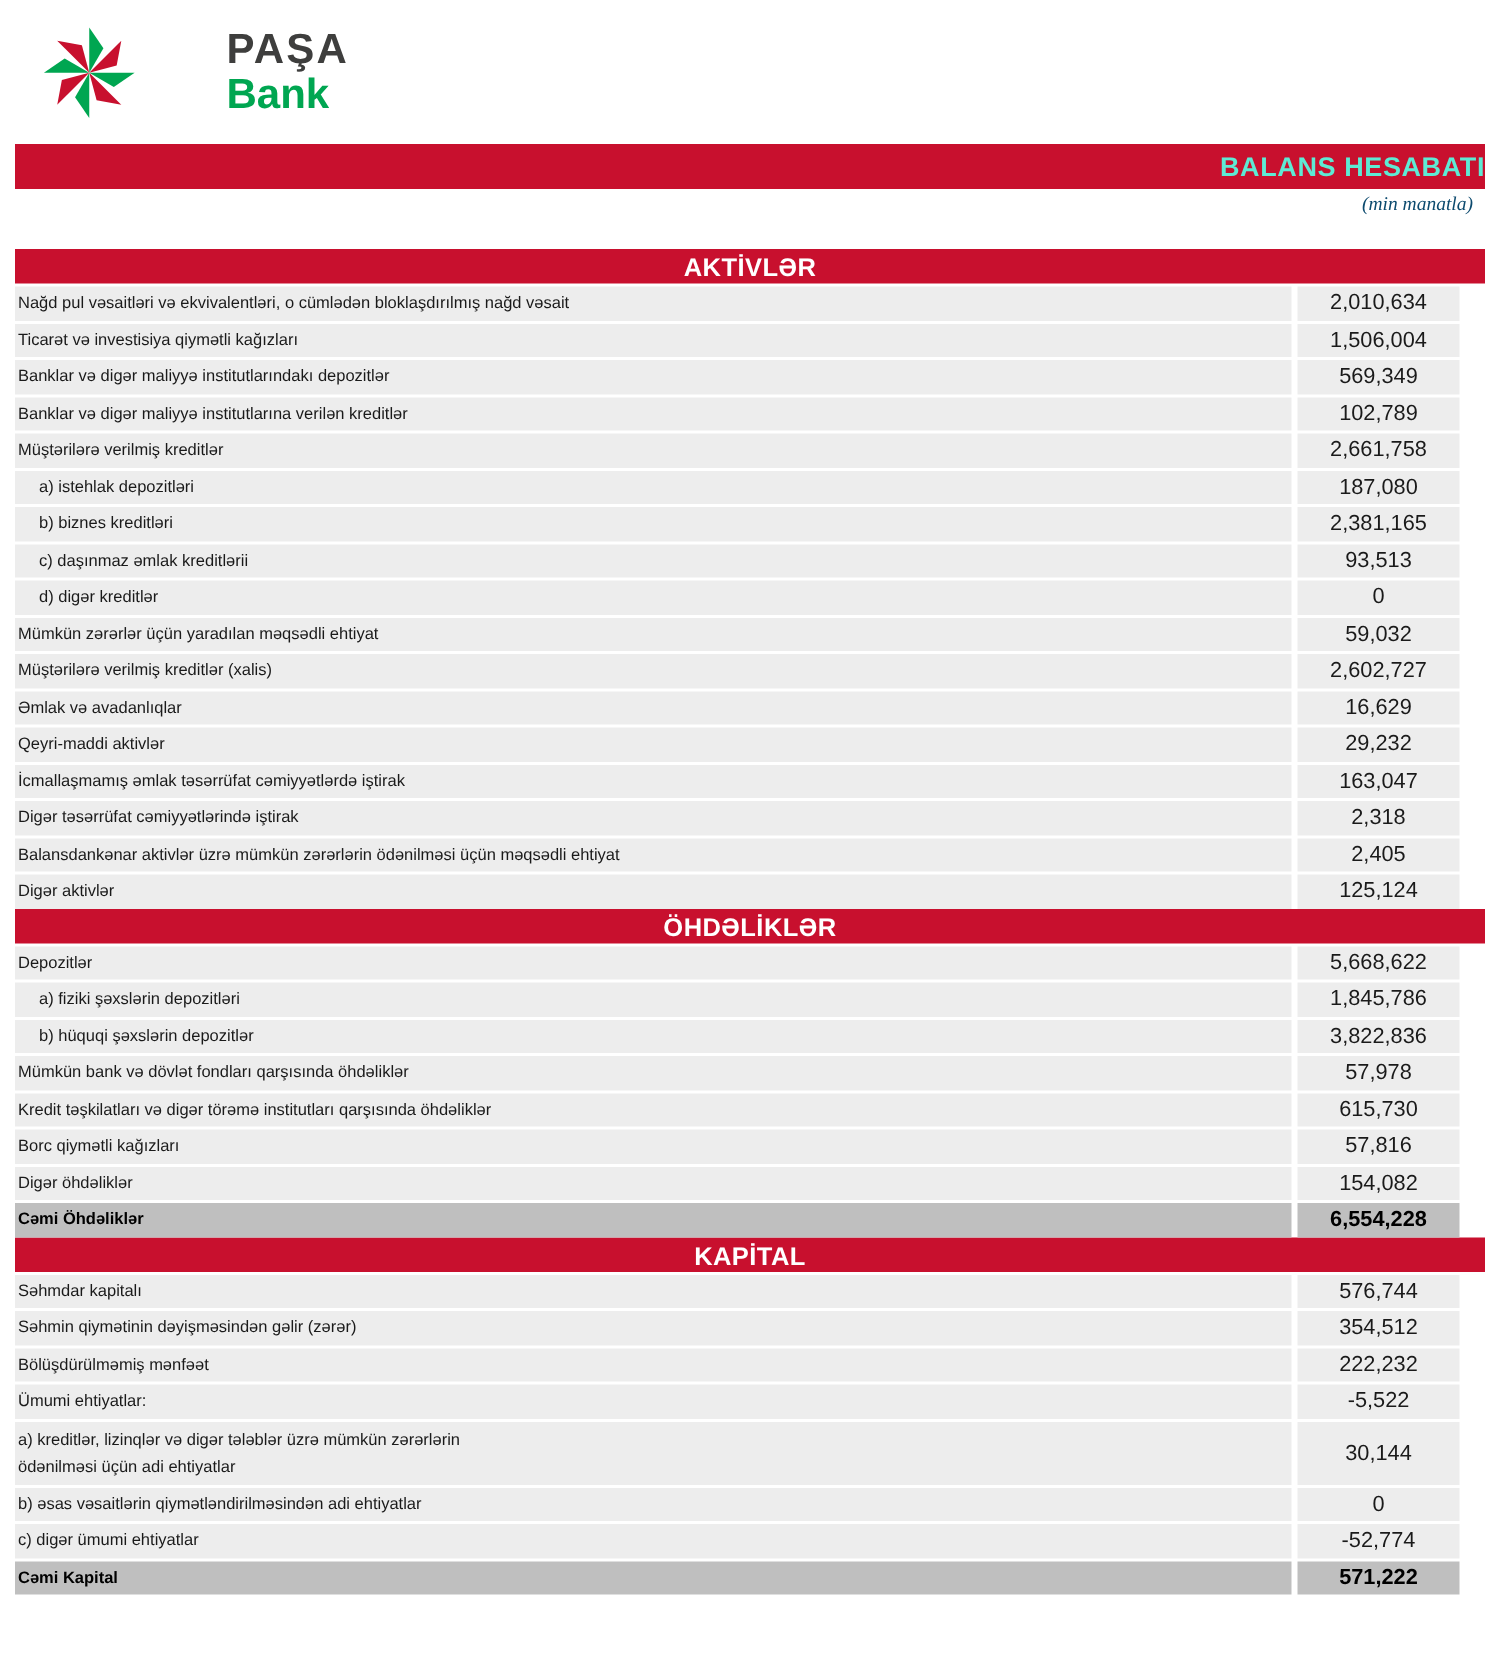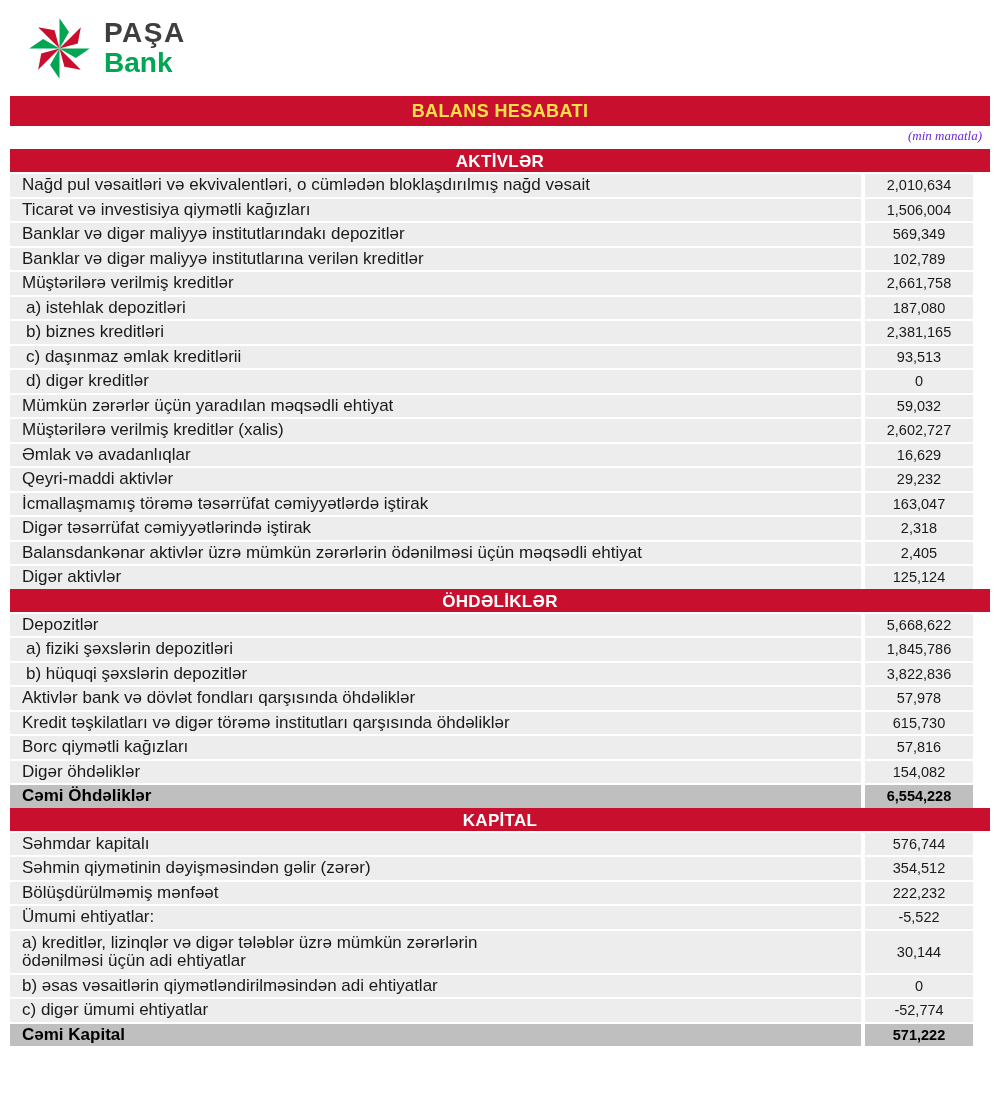--- a/index.html
+++ b/index.html
@@ -16,47 +16,47 @@
     min-height:1102px;
     background:#ffffff;
     font-family:"Liberation Sans", sans-serif;
     color:var(--dark-text);
   }
   .page{padding:0 10px;}
 
   
   .brand{display:flex;align-items:center;gap:13px;height:96px;padding-left:18px;}
   .logo{width:63px;height:63px;flex:0 0 auto;}
-  .brand-text{display:flex;flex-direction:column;justify-content:center;}
+  .brand-text{display:flex;flex-direction:column;justify-content:center;margin-left:47px;}
   .word1{font-size:28px;font-weight:bold;color:var(--brand-dark);letter-spacing:1.5px;line-height:1;}
   .word2{font-size:28px;font-weight:bold;color:var(--green);line-height:1;margin-top:2px;}
 
   
   .title-bar{
-    background:var(--red);color:#fde047;font-weight:bold;font-size:18px;
-    text-align:center;height:30px;line-height:30px;letter-spacing:.4px;
+    background:var(--red);color:#5eead4;font-weight:bold;font-size:18px;
+    text-align:right;height:30px;line-height:30px;letter-spacing:.4px;
   }
   .unit-note{
     font-family:"Liberation Serif", serif;font-style:italic;font-size:13px;
-    text-align:right;padding:2px 8px 3px 0;height:18px;color:#6d28d9;
+    text-align:right;padding:2px 8px 20px 0;height:18px;color:#0c4a6e;
   }
 
   
   .section + .section{}
   .section-header{
     background:var(--red);color:#fff;font-weight:bold;font-size:17px;
     text-align:center;height:23px;line-height:25px;letter-spacing:.3px;
   }
 
   
   .row{display:flex;gap:4px;margin-top:2px;padding-right:17px;}
   .cell{background:var(--row-bg);}
   .label{
     flex:1;display:flex;align-items:center;min-height:20.5px;
-    padding:1px 12px;font-size:17px;
+    padding:1px 2px;font-size:11px;
   }
   .label.indent{padding-left:16px;}
   .value{
     width:108px;flex:0 0 auto;display:flex;align-items:center;justify-content:center;
     font-size:14.5px;
   }
   .row.total .cell{background:var(--total-bg);font-weight:bold;color:#000;}
   .row.multiline .label{white-space:pre-line;line-height:18px;padding-top:3px;padding-bottom:3px;}
 </style>
 </head>
@@ -136,21 +136,21 @@
         </div>
         <div class="row">
           <div class="cell label">Əmlak və avadanlıqlar</div>
           <div class="cell value">16,629</div>
         </div>
         <div class="row">
           <div class="cell label">Qeyri-maddi aktivlər</div>
           <div class="cell value">29,232</div>
         </div>
         <div class="row">
-          <div class="cell label">İcmallaşmamış törəmə təsərrüfat cəmiyyətlərdə iştirak</div>
+          <div class="cell label">İcmallaşmamış əmlak təsərrüfat cəmiyyətlərdə iştirak</div>
           <div class="cell value">163,047</div>
         </div>
         <div class="row">
           <div class="cell label">Digər təsərrüfat cəmiyyətlərində iştirak</div>
           <div class="cell value">2,318</div>
         </div>
         <div class="row">
           <div class="cell label">Balansdankənar aktivlər üzrə mümkün zərərlərin ödənilməsi üçün məqsədli ehtiyat</div>
           <div class="cell value">2,405</div>
         </div>
@@ -167,21 +167,21 @@
         </div>
         <div class="row">
           <div class="cell label indent">a) fiziki şəxslərin depozitləri</div>
           <div class="cell value">1,845,786</div>
         </div>
         <div class="row">
           <div class="cell label indent">b) hüquqi şəxslərin depozitlər</div>
           <div class="cell value">3,822,836</div>
         </div>
         <div class="row">
-          <div class="cell label">Aktivlər bank və dövlət fondları qarşısında öhdəliklər</div>
+          <div class="cell label">Mümkün bank və dövlət fondları qarşısında öhdəliklər</div>
           <div class="cell value">57,978</div>
         </div>
         <div class="row">
           <div class="cell label">Kredit təşkilatları və digər törəmə institutları qarşısında öhdəliklər</div>
           <div class="cell value">615,730</div>
         </div>
         <div class="row">
           <div class="cell label">Borc qiymətli kağızları</div>
           <div class="cell value">57,816</div>
         </div>

